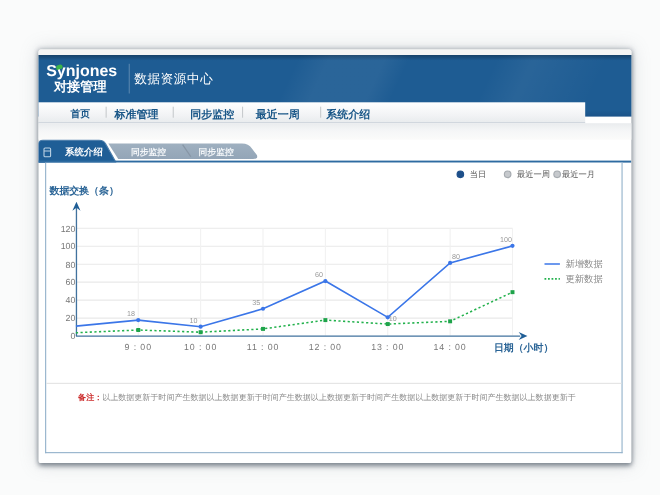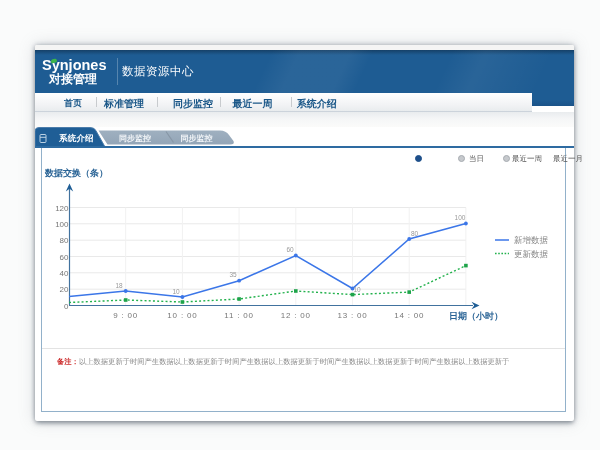--- a/index.html
+++ b/index.html
@@ -25,24 +25,24 @@
   .nav { position:absolute; left:0; top:48px; width:497px; height:19px;
          background:linear-gradient(#ffffff,#f2f3f5 65%,#e9ecee); border-bottom:1px solid #ccd3db; }
   .nav a { position:absolute; top:3.5px; font-size:10px; font-weight:bold; color:#1a5788; text-decoration:none; letter-spacing:0; }
   .nav i { position:absolute; top:4px; width:1px; height:10px; background:#c8cbce; }
   .midstrip { position:absolute; left:0; top:67px; width:539px; height:15px; background:linear-gradient(#e9ecee,#f5f6f7 45%,#fbfbfa); }
   .tabsvg { position:absolute; left:0; top:80px; }
   .panel { position:absolute; left:6px; top:103px; width:525px; height:264px; border:1px solid #92b1ca; border-top:none; background:#fff; }
   .radios { position:absolute; left:0; top:0; width:0; height:0; }
   .radios .dot { position:absolute; width:7px; height:7px; border-radius:50%; background:#c6c9cd; border:1px solid #a6abb0; }
   .radios .dot.sel { background:#1d4f8a; border-color:#1d4f8a; }
-  .radios .lb { position:absolute; font-size:7.5px; color:#555; white-space:nowrap;margin-left:42px; }
+  .radios .lb { position:absolute; font-size:7.5px; color:#555; white-space:nowrap; }
   .chartsvg { position:absolute; left:6px; top:115px; }
   .noteline { position:absolute; left:7px; top:303px; width:523px; height:1px; background:#e3e3e3; }
-  .noterow { position:absolute; left:22px; top:312px; font-size:7.3px; color:#8a8a8a; white-space:nowrap; }
+  .noterow { position:absolute; left:36px; top:312px; font-size:7.3px; color:#8a8a8a; white-space:nowrap; }
   .noterow b { color:#cc2b2b; font-weight:bold; }
 </style>
 </head>
 <body>
   <div class="page">
     <div class="pagetop"></div>
     <div class="header">
       <div class="logo-en">S<span class="gy">y<span class="gdot"></span></span>njones</div>
       <div class="logo-cn">对接管理</div>
       <div class="hsep"></div>

